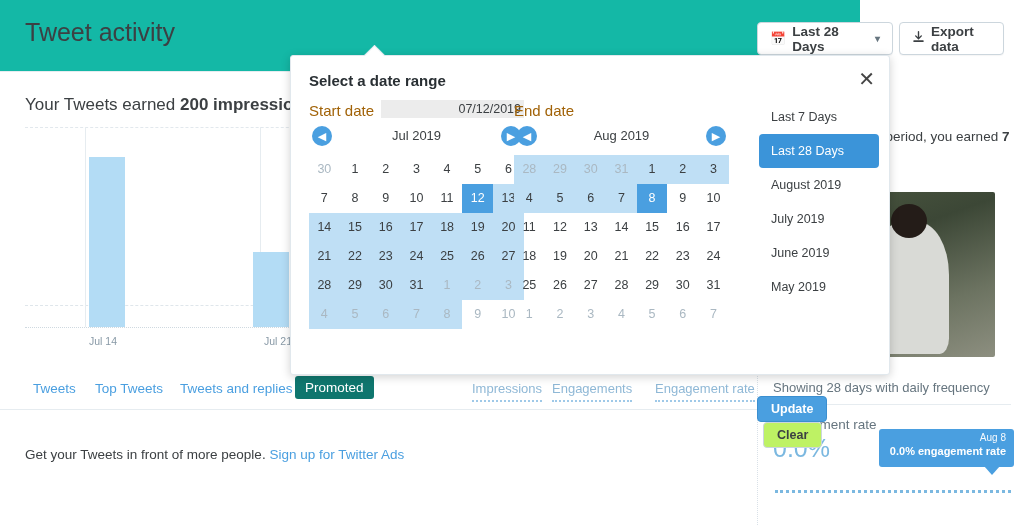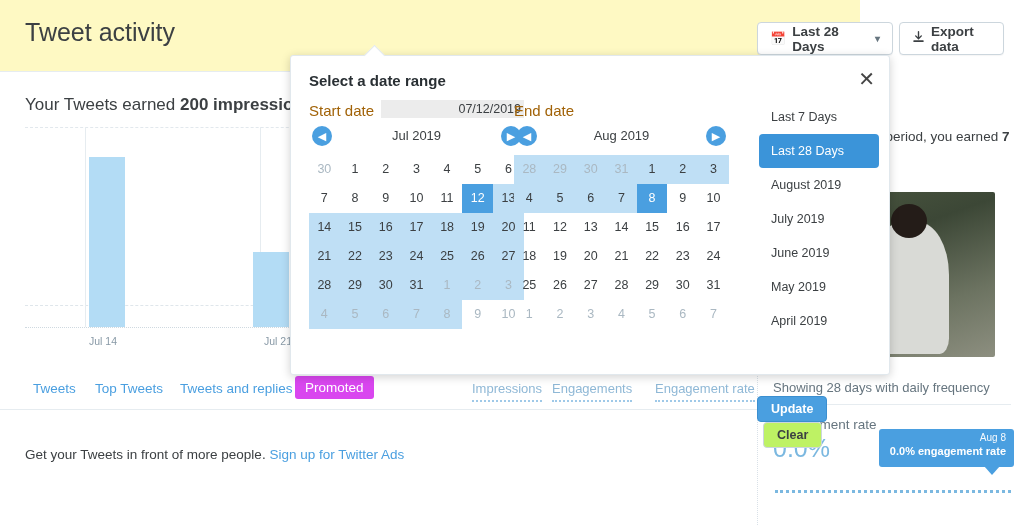--- a/index.html
+++ b/index.html
@@ -9,21 +9,21 @@
     font-family:"Liberation Sans", sans-serif;
     background:#fff;
     color:#292f33;
     overflow:hidden;
     position:relative;
   }
 
   
   #header {
     position:absolute; left:0; top:0; width:860px; height:72px;
-    background:#fef9c3;
+    background:#14b8a6;
     border-bottom:1px solid #e6ecf0;
   }
   #page-title {
     position:absolute; left:25px; top:18px;
     font-size:25px; font-weight:400; color:#3c4043; letter-spacing:0px;
   }
   .hdr-btn {
     position:absolute; top:22px;
     height:33px;
     background:#fff;
@@ -84,21 +84,21 @@
   
   #tabs {
     position:absolute; left:0; top:300px; width:758px; height:38px;
     border-bottom:1px solid #e6ecf0;
   }
   .tab {
     position:absolute; top:9px;
     font-size:13.5px; color:#4a9fe0; cursor:pointer; white-space:nowrap;
   }
   .tab.promoted {
-    background:#d946ef; color:#fff; border-radius:3px;
+    background:#0f766e; color:#fff; border-radius:3px;
     padding:4px 10px; top:4px; font-weight:400;
   }
   .metric-tab {
     position:absolute; top:9px;
     font-size:13px; color:#8fb8d6; white-space:nowrap;
     border-bottom:2px dotted #9fc9e8; padding-bottom:4px; cursor:pointer;
   }
 
   #promo-line {
     position:absolute; left:25px; top:375px;
@@ -453,20 +453,19 @@
       </div>
   </div>
 
   <div class="presets" id="presets">
       <div class="preset">Last 7 Days</div>
       <div class="preset active">Last 28 Days</div>
       <div class="preset">August 2019</div>
       <div class="preset">July 2019</div>
       <div class="preset">June 2019</div>
       <div class="preset">May 2019</div>
-      <div class="preset">April 2019</div>
     </div>
 
   <div id="dp-actions">
     <button class="dp-btn" id="dp-update">Update</button>
     <button class="dp-btn" id="dp-clear">Clear</button>
   </div>
 </div>
 
 </body></html>

